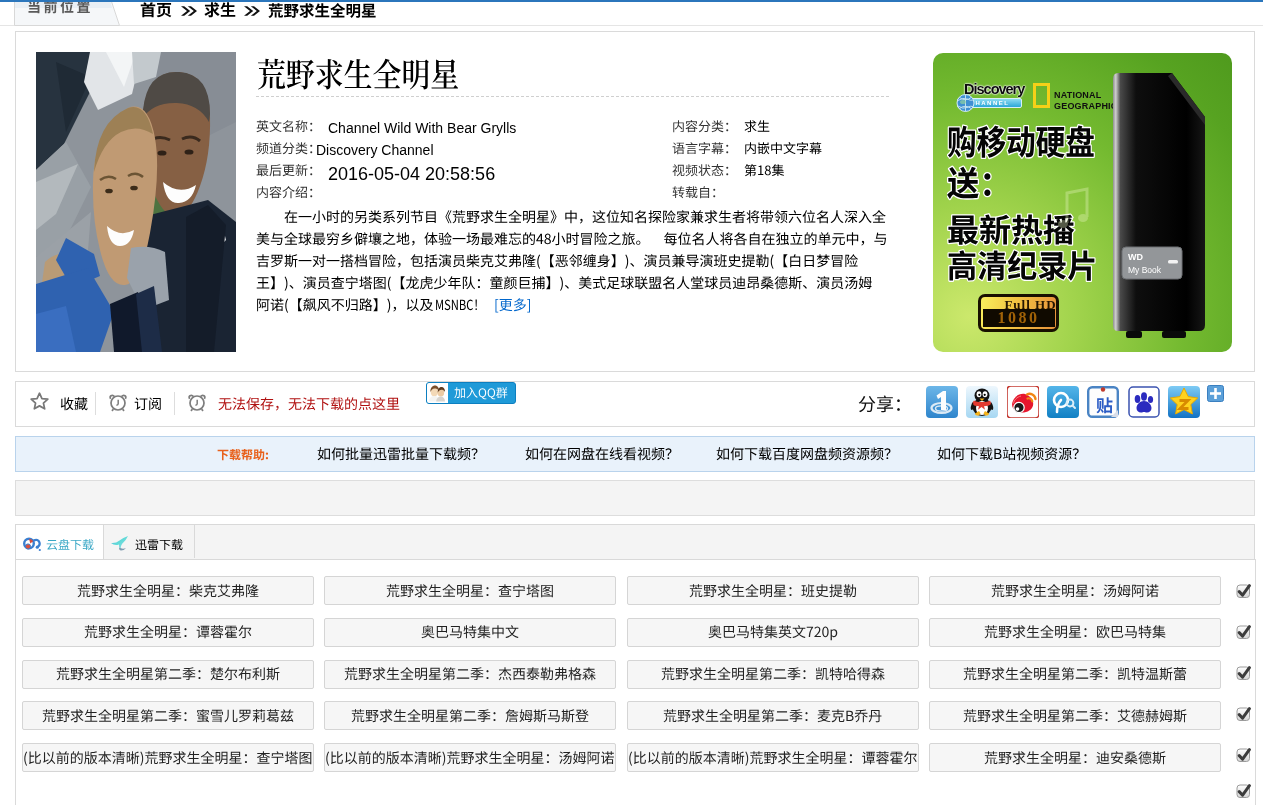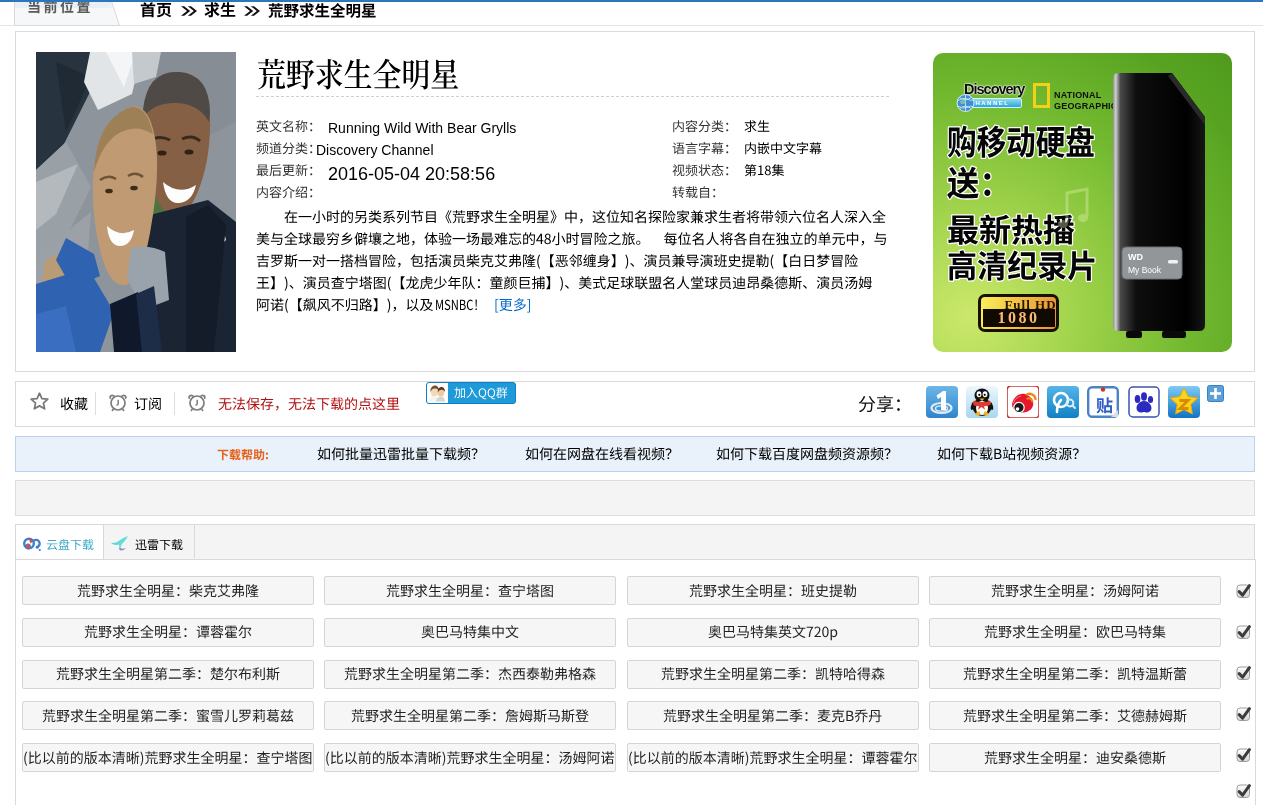--- a/index.html
+++ b/index.html
@@ -457,21 +457,21 @@
     </g>
   </svg>
 <svg style="position:absolute;left:672.0px;top:184.9px;" width="54" height="17" viewBox="0 0 54 17">
     <g fill="#333" transform="matrix(0.01300,0,0,-0.01300,0,12.09)">
       <use href="#qbi" x="0"></use>
       <use href="#qbj" x="1000"></use>
       <use href="#qbk" x="2000"></use>
       <use href="#qy" x="3000"></use>
     </g>
   </svg>
-<div style="position:absolute;left:328px;top:120px;font-family:'Liberation Sans',sans-serif;font-size:14px;color:#000;font-weight:normal;white-space:nowrap">Running Wild With Bear Grylls</div>
+<div style="position:absolute;left:328px;top:120px;font-family:'Liberation Sans',sans-serif;font-size:14px;color:#000;font-weight:normal;white-space:nowrap">Channel Wild With Bear Grylls</div>
 <div style="position:absolute;left:316px;top:142px;font-family:'Liberation Sans',sans-serif;font-size:14px;color:#000;font-weight:normal;white-space:nowrap">Discovery Channel</div>
 <div style="position:absolute;left:328px;top:164px;font-family:'Liberation Sans',sans-serif;font-size:18px;color:#000;font-weight:normal;white-space:nowrap">2016-05-04 20:58:56</div>
 <svg style="position:absolute;left:744.0px;top:118.9px;" width="28" height="17" viewBox="0 0 28 17">
     <g fill="#000" transform="matrix(0.01300,0,0,-0.01300,0,12.09)">
       <use href="#qbl" x="0"></use>
       <use href="#qbm" x="1000"></use>
     </g>
   </svg>
 <svg style="position:absolute;left:744.0px;top:140.9px;" width="80" height="17" viewBox="0 0 80 17">
     <g fill="#000" transform="matrix(0.01300,0,0,-0.01300,0,12.09)">
@@ -765,21 +765,21 @@
       <use href="#qfx" x="4000"></use>
     </g>
   </svg>
 <svg style="position:absolute;left:1055px;top:185px" width="40" height="50" viewBox="0 0 40 50" opacity="0.35">
     <path d="M12 38V8l20-4v28" fill="none" stroke="#e8f5c0" stroke-width="3"></path>
     <ellipse cx="8" cy="39" rx="5" ry="4" fill="#e8f5c0"></ellipse>
     <ellipse cx="28" cy="33" rx="5" ry="4" fill="#e8f5c0"></ellipse>
   </svg>
 <div style="position:absolute;left:978px;top:294px;width:81px;height:38px;box-sizing:border-box;background:linear-gradient(100deg,#f9ef5e,#f3c843 40%,#e8913a);border:3px solid #181000;border-radius:7px;"></div>
 <div style="position:absolute;left:981px;top:296.5px;width:75px;text-align:center;font-family:'Liberation Serif',serif;font-weight:bold;font-size:13px;color:#241500;letter-spacing:1px;margin-left:12px;">Full HD</div>
-<div style="position:absolute;left:982.5px;top:309px;width:72px;height:17.5px;background:#100a00;text-align:center;font-family:'Liberation Serif',serif;font-weight:bold;font-size:16px;letter-spacing:2.5px;color:#fdba74;line-height:17px;">1080</div>
+<div style="position:absolute;left:982.5px;top:309px;width:72px;height:17.5px;background:#100a00;text-align:center;font-family:'Liberation Serif',serif;font-weight:bold;font-size:16px;letter-spacing:2.5px;color:#a16207;line-height:17px;">1080</div>
 <svg style="position:absolute;left:1110px;top:71px" width="97" height="272" viewBox="0 0 97 272">
 <defs>
       <linearGradient id="wdg" x1="0" y1="0" x2="1" y2="0">
 <stop offset="0" stop-color="#909090"></stop>
         <stop offset="0.03" stop-color="#cfcfcf"></stop>
         <stop offset="0.08" stop-color="#4a4a4a"></stop>
         <stop offset="0.25" stop-color="#0e0e0e"></stop>
         <stop offset="0.8" stop-color="#000"></stop>
         <stop offset="1" stop-color="#161616"></stop>
       </linearGradient>

